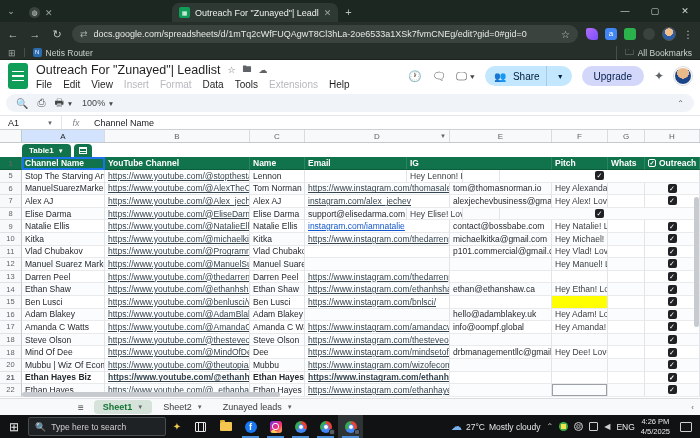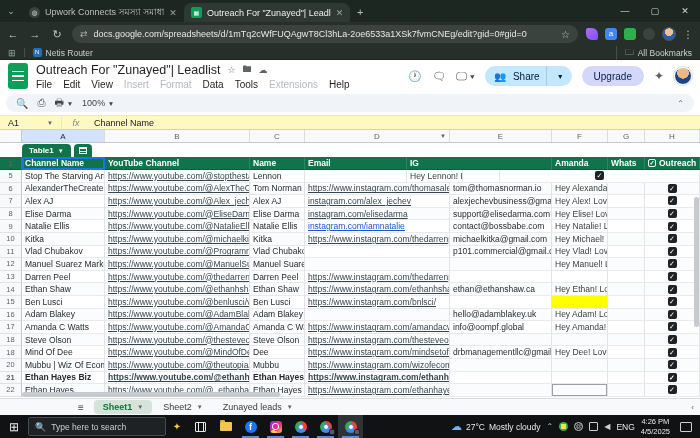--- a/index.html
+++ b/index.html
@@ -64,21 +64,21 @@
   .upgrade { background:#d3d8fb; color:#041e49; padding:0 12px; }
   .spark { color:#5f6368; font-size:12px; }
   .avatar-doc { width:18px; height:18px; border-radius:50%; background:radial-gradient(circle at 50% 30%,#e9b98a 0 42%,#1c4587 43% 100%); border:1.5px solid #fff; outline:1px solid #dadce0; }
 
   .tbar-zone { background:#ffffff; padding:2px 6px 3px 6px; }
   .toolbar { height:18px; background:#f0f4f9; border-radius:9px; display:flex; align-items:center; padding:0 10px; gap:9px; color:#444746; font-size:10px; }
   .toolbar .zoom { font-size:9px; }
   .toolbar .car { font-size:6.5px; color:#444746; }
   .toolbar .collapse { margin-left:auto; font-size:8px; color:#5f6368; }
 
-  .formulabar { height:15px; background:#fef9c3; border-top:1px solid #e3e6e8; border-bottom:1px solid #cdd1d5; display:flex; align-items:center; font-size:9px; color:#202124; }
+  .formulabar { height:15px; background:#ffffff; border-top:1px solid #e3e6e8; border-bottom:1px solid #cdd1d5; display:flex; align-items:center; font-size:9px; color:#202124; }
   .namebox { width:62px; display:flex; align-items:center; justify-content:space-between; padding:0 8px; border-right:1px solid #e3e6e8; height:100%; }
   .namebox .car { font-size:6px; color:#5f6368; }
   .fx { width:28px; text-align:center; color:#80868b; font-style:italic; font-size:9px; border-right:none; }
   .fvalue { padding-left:4px; }
 
   
   .colheads { height:13px; display:flex; background:#f8f9fa; border-bottom:1px solid #c6c9cc; font-size:8px; color:#5f6368; }
   .ch { border-right:1px solid #d9dcdf; display:flex; align-items:center; justify-content:center; position:relative; }
   .ch.sel { background:#d3e3fd; color:#1f1f1f; }
   .ch .filtercar { position:absolute; right:3px; font-size:6px; color:#5f6368; }
@@ -158,21 +158,20 @@
 </style>
 </head>
 <body>
 
 <div class="screen">
 
   <div class="tabstrip">
     <div class="tabsearch">⌄</div>
     <div class="tab inactive">
       <span class="fav upwork">◍</span>
-      <span class="t">Upwork Connects সমস্যা সমাধা</span>
       <span class="x">✕</span>
     </div>
     <div class="tab active">
       <span class="fav sheets">▦</span>
       <span class="t">Outreach For "Zunayed"| Leadl</span>
       <span class="x">✕</span>
     </div>
     <div class="newtab">+</div>
     <div class="wincontrols">
       <span>—</span>
@@ -298,21 +297,21 @@
 
   <div class="grid">
     <div id="grid-rows">
         <div class="grow hdr">
           <div class="gc gut cw-gutter">1</div>
           <div class="gc cw-a a1sel">Channel Name</div>
           <div class="gc cw-b">YouTube Channel</div>
           <div class="gc cw-c">Name</div>
           <div class="gc cw-e">Email</div>
           <div class="gc cw-d">IG</div>
-          <div class="gc cw-f">Amanda</div>
+          <div class="gc cw-f">Pitch</div>
           <div class="gc cw-g">Whats</div>
           <div class="gc cw-h">
             <span class="cb-hdr">✓</span>
             <span>Outreach Mess</span>
           </div>
         </div>
         <div class="grow">
           <div class="gc gut cw-gutter">5</div>
           <div class="gc cw-a">Stop The Starving Artist</div>
           <div class="gc cw-b">
@@ -321,21 +320,21 @@
           <div class="gc cw-c">Lennon</div>
           <div class="gc cw-e mail"></div>
           <div class="gc cw-f pitch">Hey Lennon! Lo</div>
           <div class="gc cw-g"></div>
           <div class="gc cw-h">
             <span class="cb">✓</span>
           </div>
         </div>
         <div class="grow">
           <div class="gc gut cw-gutter">6</div>
-          <div class="gc cw-a">AlexanderTheCreate</div>
+          <div class="gc cw-a">ManuelSuarezMarke</div>
           <div class="gc cw-b">
             <span class="lnk">https://www.youtube.com/@AlexTheCreate/videos</span>
           </div>
           <div class="gc cw-c">Tom Norman</div>
           <div class="gc cw-d">
             <span class="lnk">https://www.instagram.com/thomasalexnorman/</span>
           </div>
           <div class="gc cw-e mail">tom@thomasnorman.io</div>
           <div class="gc cw-f pitch">Hey Alexandar!</div>
           <div class="gc cw-g"></div>
@@ -360,23 +359,20 @@
             <span class="cb">✓</span>
           </div>
         </div>
         <div class="grow">
           <div class="gc gut cw-gutter">8</div>
           <div class="gc cw-a">Elise Darma</div>
           <div class="gc cw-b">
             <span class="lnk">https://www.youtube.com/@EliseDarma/videos</span>
           </div>
           <div class="gc cw-c">Elise Darma</div>
-          <div class="gc cw-d">
-            <span class="lnk">instagram.com/elisedarma</span>
-          </div>
           <div class="gc cw-e mail">support@elisedarma.com</div>
           <div class="gc cw-f pitch">Hey Elise! Loved</div>
           <div class="gc cw-g"></div>
           <div class="gc cw-h">
             <span class="cb">✓</span>
           </div>
         </div>
         <div class="grow">
           <div class="gc gut cw-gutter">9</div>
           <div class="gc cw-a">Natalie Ellis</div>

